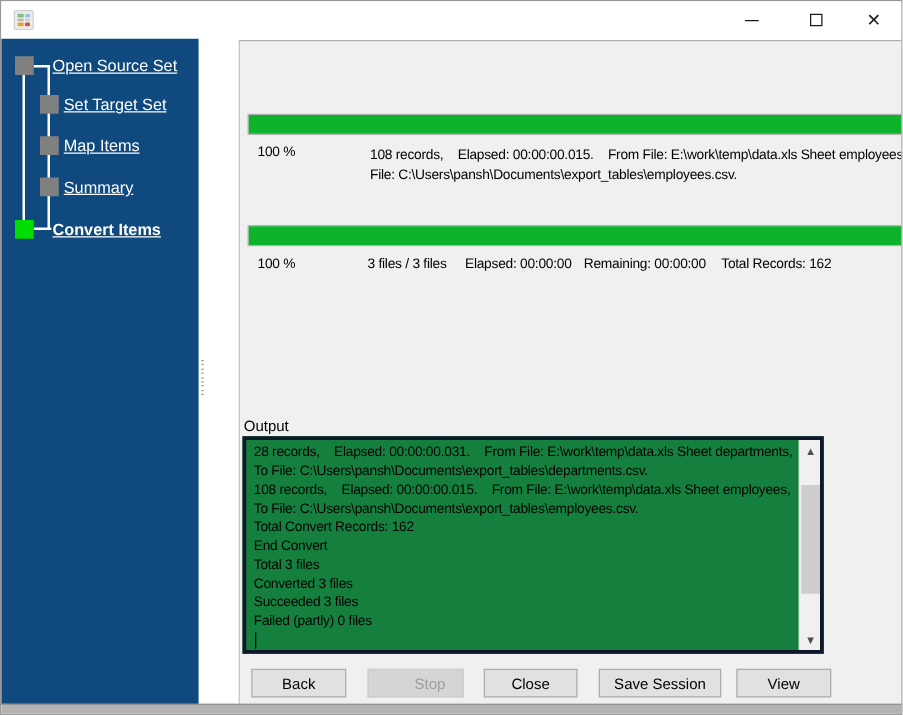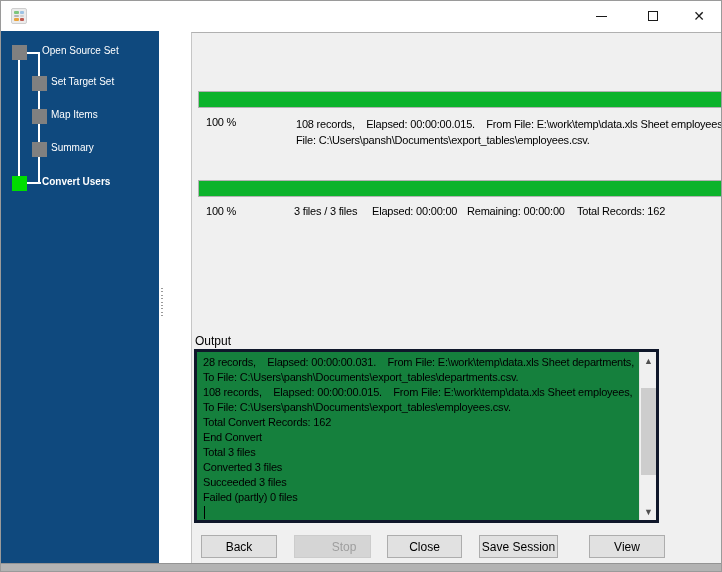--- a/index.html
+++ b/index.html
@@ -28,21 +28,21 @@
   .win-btn.min { left:584px; }
   .win-btn.max { left:636px; }
   .win-btn.cls { left:682px; font-size:14px; }
   .min-glyph { display:block; width:11px; height:1px; background:#1a1a1a; }
   .max-glyph { display:block; width:10px; height:10px; border:1px solid #1a1a1a; background:transparent; }
   
   .sidebar { position:absolute; left:0; top:30px; width:158px; height:533px; background:#0f497e; }
   .tree-line { position:absolute; background:#ffffff; }
   .step-square { position:absolute; width:15px; height:15px; background:#808080; }
   .step-square.current { background:#00dd00; }
-  .step-label { position:absolute; color:#ffffff; font-size:10px; white-space:nowrap; }
+  .step-label { position:absolute; color:#ffffff; font-size:13px; white-space:nowrap;text-decoration:underline; }
   .step-label.current { font-weight:bold; }
   
   .gutter { position:absolute; left:158px; top:30px; width:8px; height:533px; background:#ffffff; }
   .grip { position:absolute; left:160px; top:287px; width:3px; height:28px;
           display:flex; flex-direction:column; justify-content:space-between; }
   .grip i { display:block; width:2px; height:1px; background:#9a9a9a; }
   
   .main {
     position:absolute; left:166px; top:31px; width:556px; height:531px;
     background:#f0f0f0; border-top:1px solid #b0b0b0; border-left:1px solid #c6c6c6;
@@ -85,21 +85,21 @@
   .scroll-thumb { position:absolute; left:1px; top:36px; width:15px; height:87px; background:#cdcdcd; }
   .btn {
     position:absolute; top:502px; height:23px; background:#e1e1e1;
     border:1px solid #adadad; font-family:"Liberation Sans", sans-serif;
     font-size:12px; color:#000; text-align:center;
   }
   .btn.disabled { background:#d5d5d5; border-color:#cccccc; color:#9e9e9e; }
   .btn-back { left:9px; width:76px; }
   .btn-stop { left:102px; width:77px;padding-left:23px; }
   .btn-close { left:195px; width:75px; }
-  .btn-save { left:287px; width:79px; }
+  .btn-save { left:287px; width:98px; }
   .btn-view { left:397px; width:76px; }
   
   .bottom-strip { position:absolute; left:0; top:562px; width:722px; height:10px;
                   background:#b3b3b3; border-top:1px solid #949494; }
 </style>
 </head>
 <body>
 
 <div class="window">
 
@@ -133,21 +133,21 @@
     <div class="step-square" style="left:11px; top:14px;"></div>
     <div class="step-square" style="left:31px; top:45px;"></div>
     <div class="step-square" style="left:31px; top:78px;"></div>
     <div class="step-square" style="left:31px; top:111px;"></div>
     <div class="step-square current" style="left:11px; top:145px;"></div>
 
     <div class="step-label" style="left:41px; top:14px;">Open Source Set</div>
     <div class="step-label" style="left:50px; top:45px;">Set Target Set</div>
     <div class="step-label" style="left:50px; top:78px;">Map Items</div>
     <div class="step-label" style="left:50px; top:111px;">Summary</div>
-    <div class="step-label current" style="left:41px; top:145px;">Convert Users</div>
+    <div class="step-label current" style="left:41px; top:145px;">Convert Items</div>
   </div>
 
   <div class="gutter"></div>
   <div class="grip">
     <i></i>
       <i></i>
       <i></i>
       <i></i>
       <i></i>
       <i></i>

